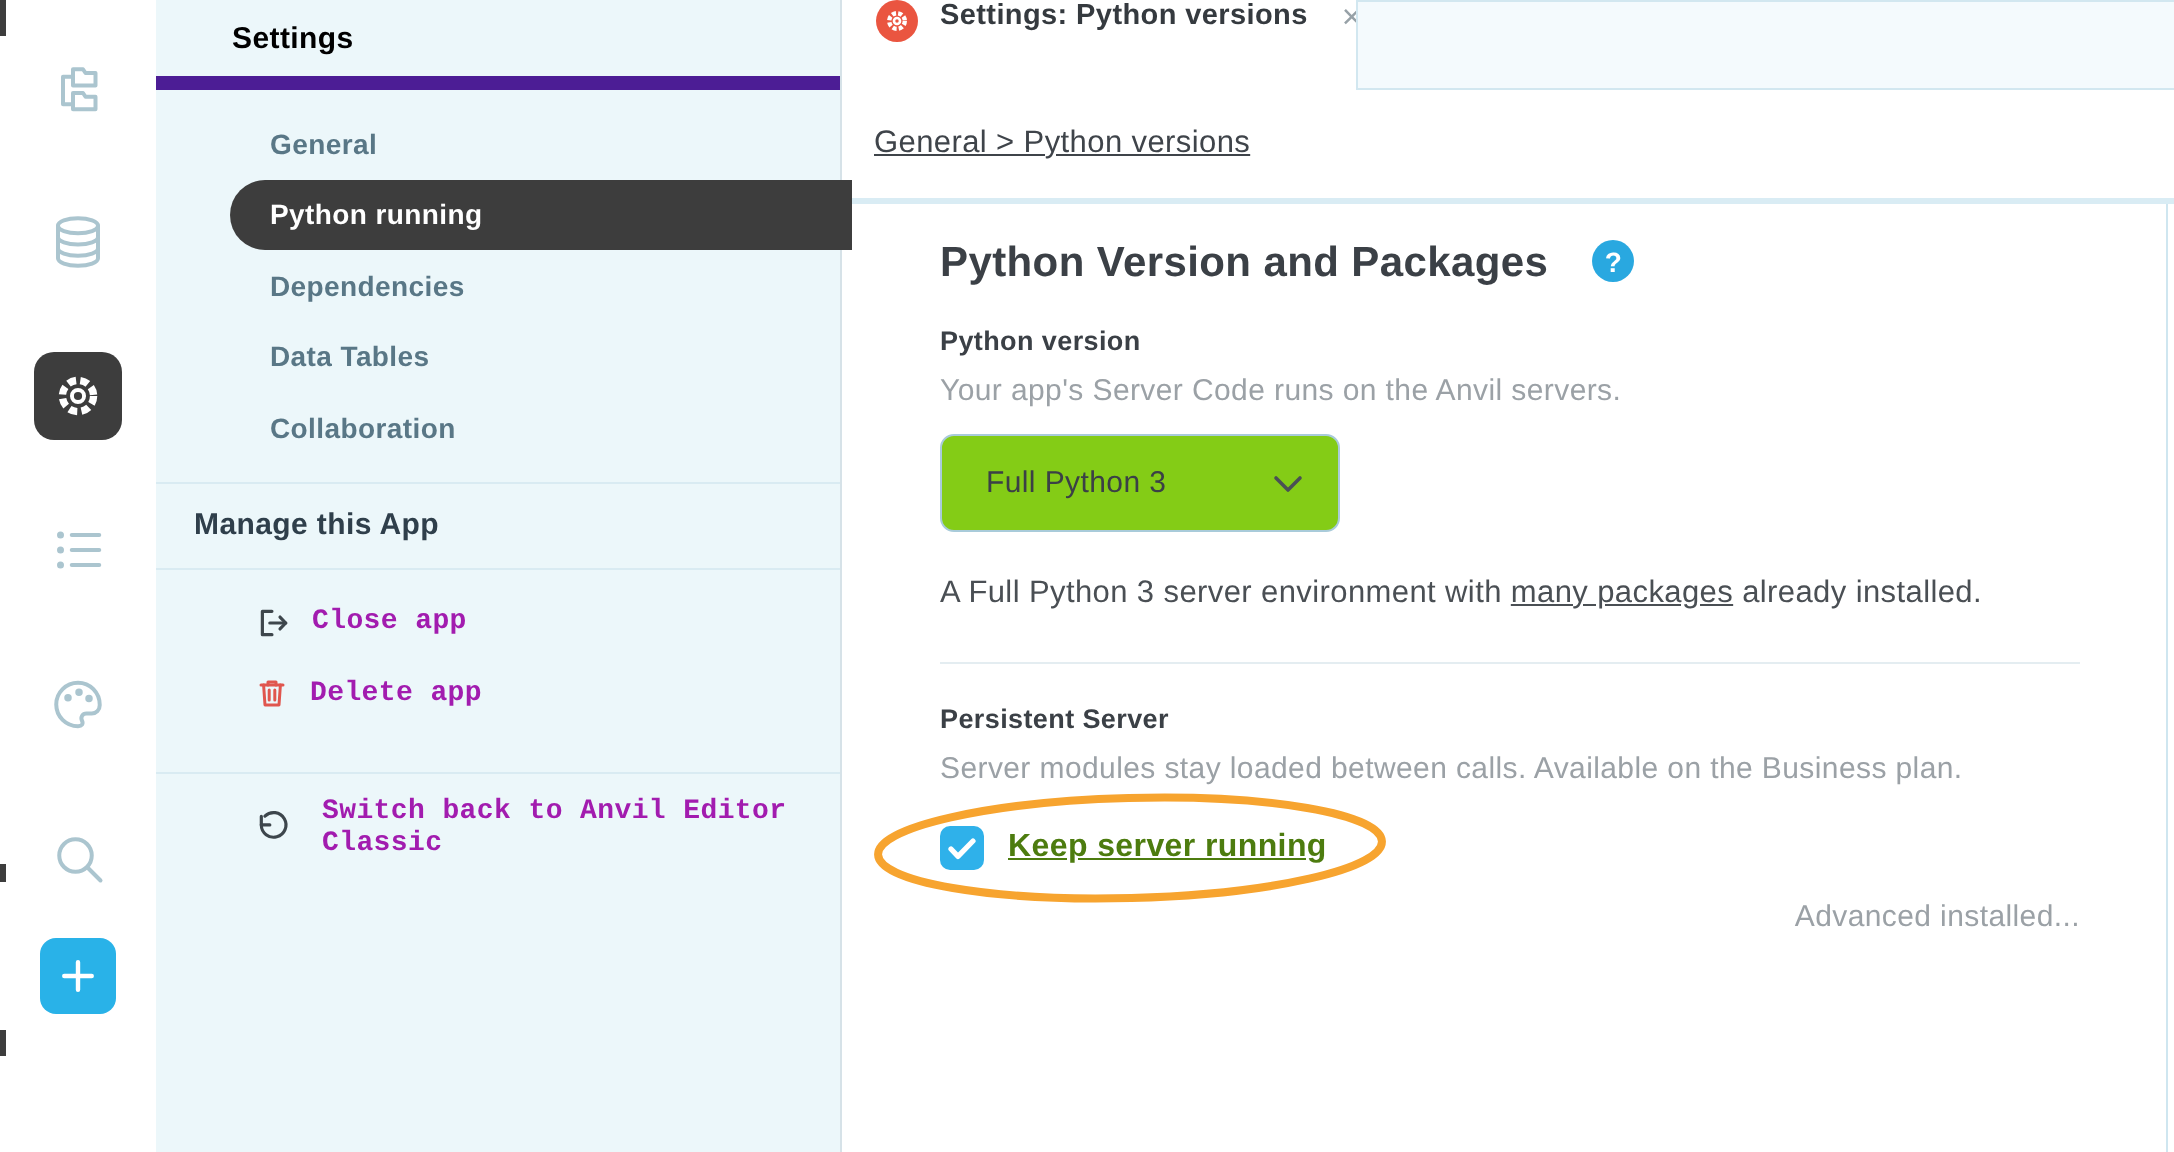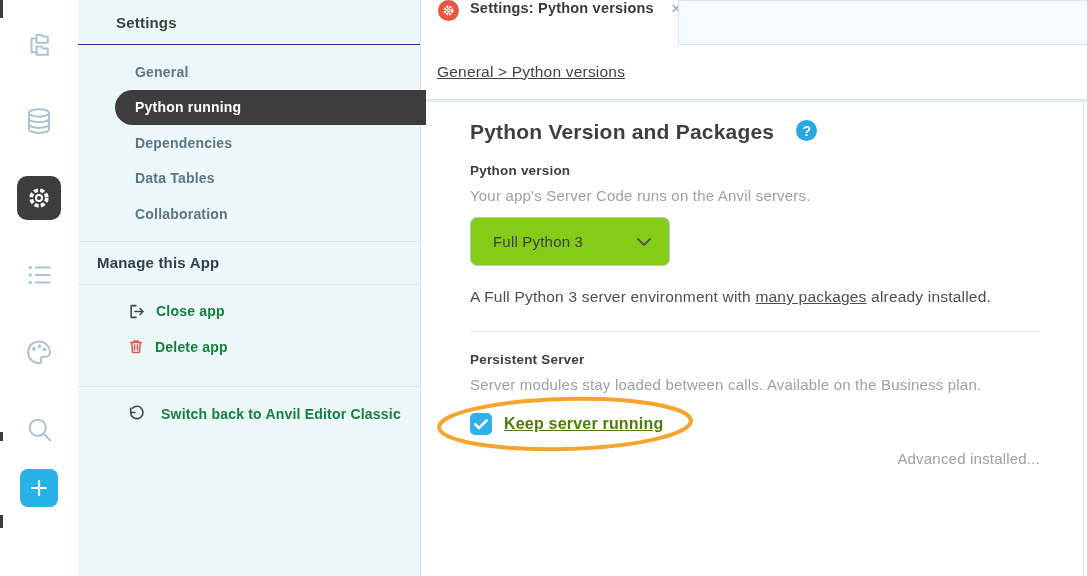--- a/index.html
+++ b/index.html
@@ -18,34 +18,34 @@
   .rail-btn.active-wrap { height:77px; }
   .active-sq { width:44px; height:44px; background:#3d3d3d; border-radius:10px;
                display:flex; align-items:center; justify-content:center; }
   .plus-btn { width:38px; height:38px; background:#29b2e8; border-radius:8px; margin-top:2px;
               display:flex; align-items:center; justify-content:center; cursor:pointer; }
 
   
   .sidebar { width:343px; flex:none; background:#ecf7fa; border-right:1px solid #d6e2e8;
              display:flex; flex-direction:column; position:relative; z-index:2; }
   .side-header { height:45px; flex:none; display:flex; align-items:center; padding-left:38px;
-                 font-size:15px; font-weight:bold; color:#404040; letter-spacing:.2px;
-                 border-bottom:1px solid #4c1d95; }
+                 font-size:15px; font-weight:bold; color:#000000; letter-spacing:.2px;
+                 border-bottom:7px solid #4c1d95; }
   .side-items { padding-top:9px; }
   .side-item { height:35.5px; display:flex; align-items:center; padding-left:57px;
                font-size:14px; font-weight:bold; color:#597786; cursor:pointer; letter-spacing:.2px; }
   .side-item.selected { background:#3d3d3d; color:#ffffff; border-radius:18px 0 0 18px;
                margin-left:37px; margin-right:-6px; padding-left:20px; position:relative; z-index:5; }
   .side-div { border-top:1px solid #d9ebf2; margin-top:9px; }
   .side-header2 { height:43px; flex:none; display:flex; align-items:center; padding-left:19px;
                  font-size:15px; font-weight:bold; color:#2f3f4b; letter-spacing:.2px;
                  border-bottom:1px solid #d9ebf2; margin-top:9px; }
   .side-actions { padding-top:9px; }
   .action-row { height:35.5px; display:flex; align-items:center; gap:11px; padding-left:50px;
-                font-size:14px; font-weight:bold; color:#15803d; cursor:pointer; letter-spacing:.2px; }
+                font-size:14px; font-weight:bold; color:#a21caf; cursor:pointer; letter-spacing:.2px;font-family:Liberation Mono, monospace; }
   .action-row svg { flex:none; }
   .switch-row { margin-top:21px; border-top:1px solid #d9ebf2; padding-top:20px;gap:16px; }
 
   
   .main { flex:1; display:flex; flex-direction:column; background:#ffffff; position:relative; min-width:0; }
   .tabbar { height:45px; flex:none; display:flex; background:#ffffff; }
   .tab-active { width:250px; flex:none; margin-left:7px; display:flex; align-items:flex-start;
                 gap:11px; padding-left:10px; background:#ffffff; cursor:pointer; }
   .tab-gear-circle { width:21px; height:21px; border-radius:50%; background:#ea5540; flex:none;
                      display:flex; align-items:center; justify-content:center; }

